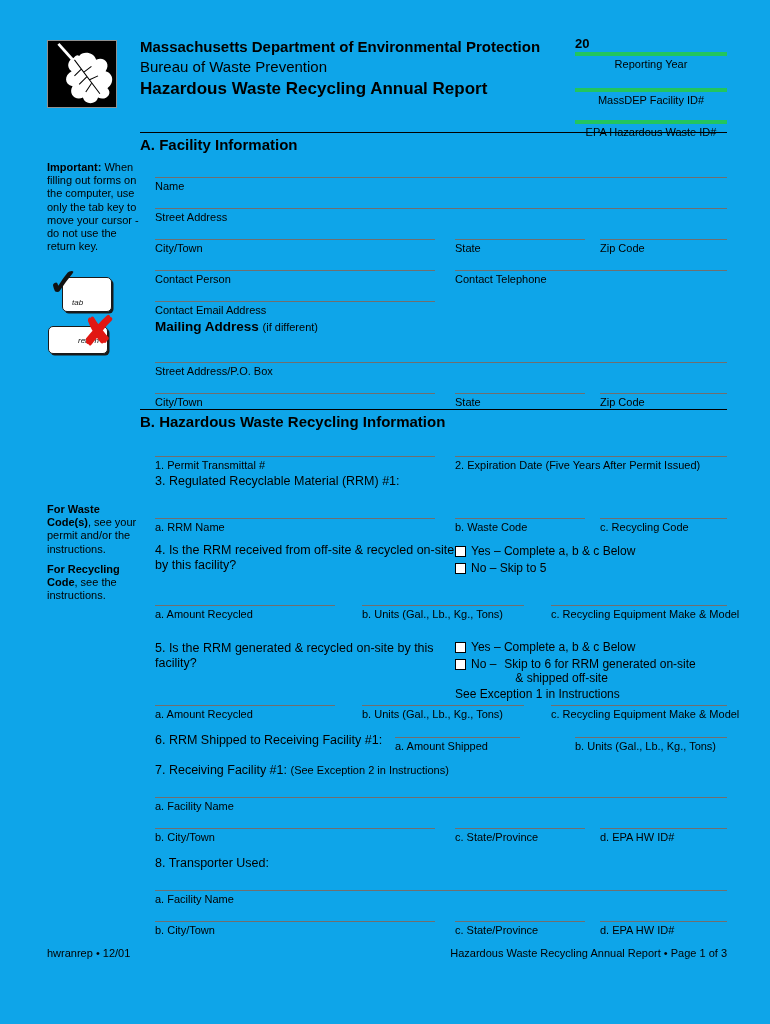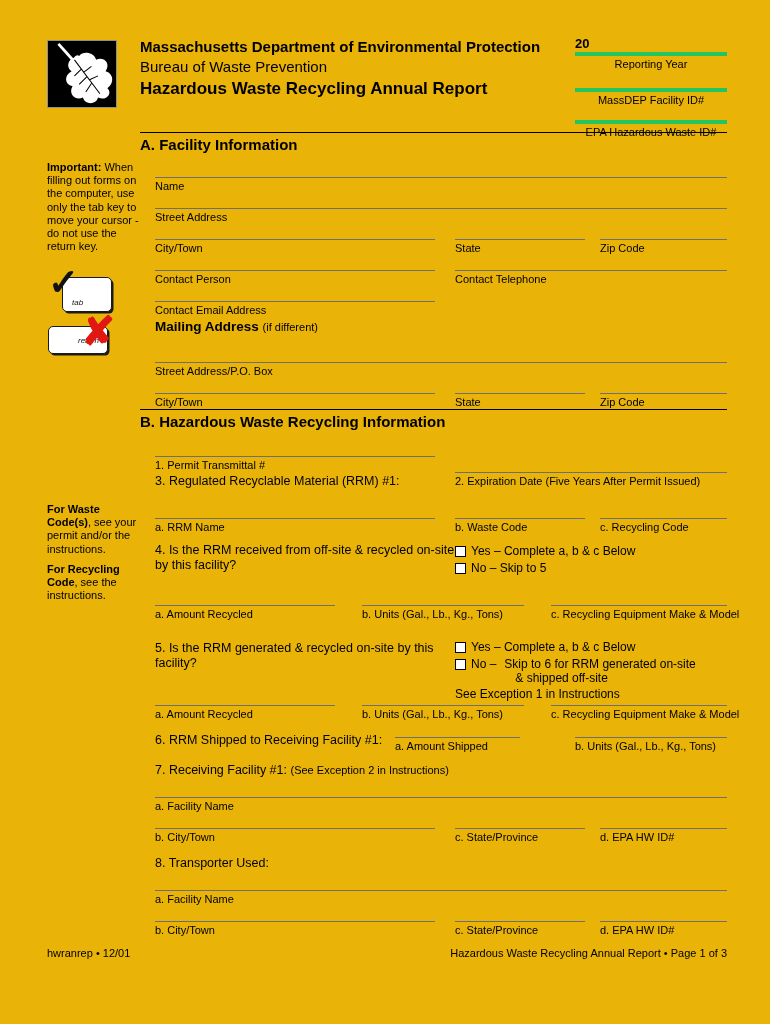--- a/index.html
+++ b/index.html
@@ -1,17 +1,17 @@
 <!DOCTYPE html>
 <html><head>
 <meta charset="utf-8">
 <style>
   html,body { margin:0; padding:0; background:#ffffff; }
   .page {
-    position:relative; width:770px; height:1024px; background:#eab308;
+    position:relative; width:770px; height:1024px; background:#0ea5e9;
     font-family:"Liberation Sans", sans-serif; color:#000; overflow:hidden;
   }
   
   .fld { position:absolute; border-top:1px solid #6f6f6f; padding-top:2px; font-size:11px; line-height:1.1; }
   .fld .lab { display:block; white-space:nowrap; }
   
   .rfld { position:absolute; left:575px; width:152px; }
   .rval { font-size:13px; font-weight:bold; height:16px; border-bottom:4px solid #22c55e; line-height:16px; }
   .rlab { font-size:11px; padding-top:2px;text-align:center; }
   .hline { position:absolute; border-top:1px solid #000; }
@@ -127,21 +127,21 @@
   <div class="fld" style="left:600px; top:393px; width:127px;">
     <span class="lab">Zip Code</span>
     </div>
 
   <div class="hline" style="left:140px; top:409px; width:587px;"></div>
   <div class="sec-title" style="left:140px; top:413px;">B. Hazardous Waste Recycling Information</div>
 
   <div class="fld" style="left:155px; top:456px; width:280px;">
     <span class="lab">1. Permit Transmittal #</span>
     </div>
-  <div class="fld" style="left:455px; top:456px; width:272px;margin-top:16px;">
+  <div class="fld" style="left:455px; top:456px; width:272px;">
     <span class="lab">2. Expiration Date (Five Years After Permit Issued)</span>
     </div>
 
   <div class="q nw" style="left:155px; top:474px;">3. Regulated Recyclable Material (RRM) #1:</div>
 
   <div class="fld" style="left:155px; top:518px; width:280px;">
     <span class="lab">a. RRM Name</span>
     </div>
   <div class="fld" style="left:455px; top:518px; width:130px;">
     <span class="lab">b. Waste Code</span>

